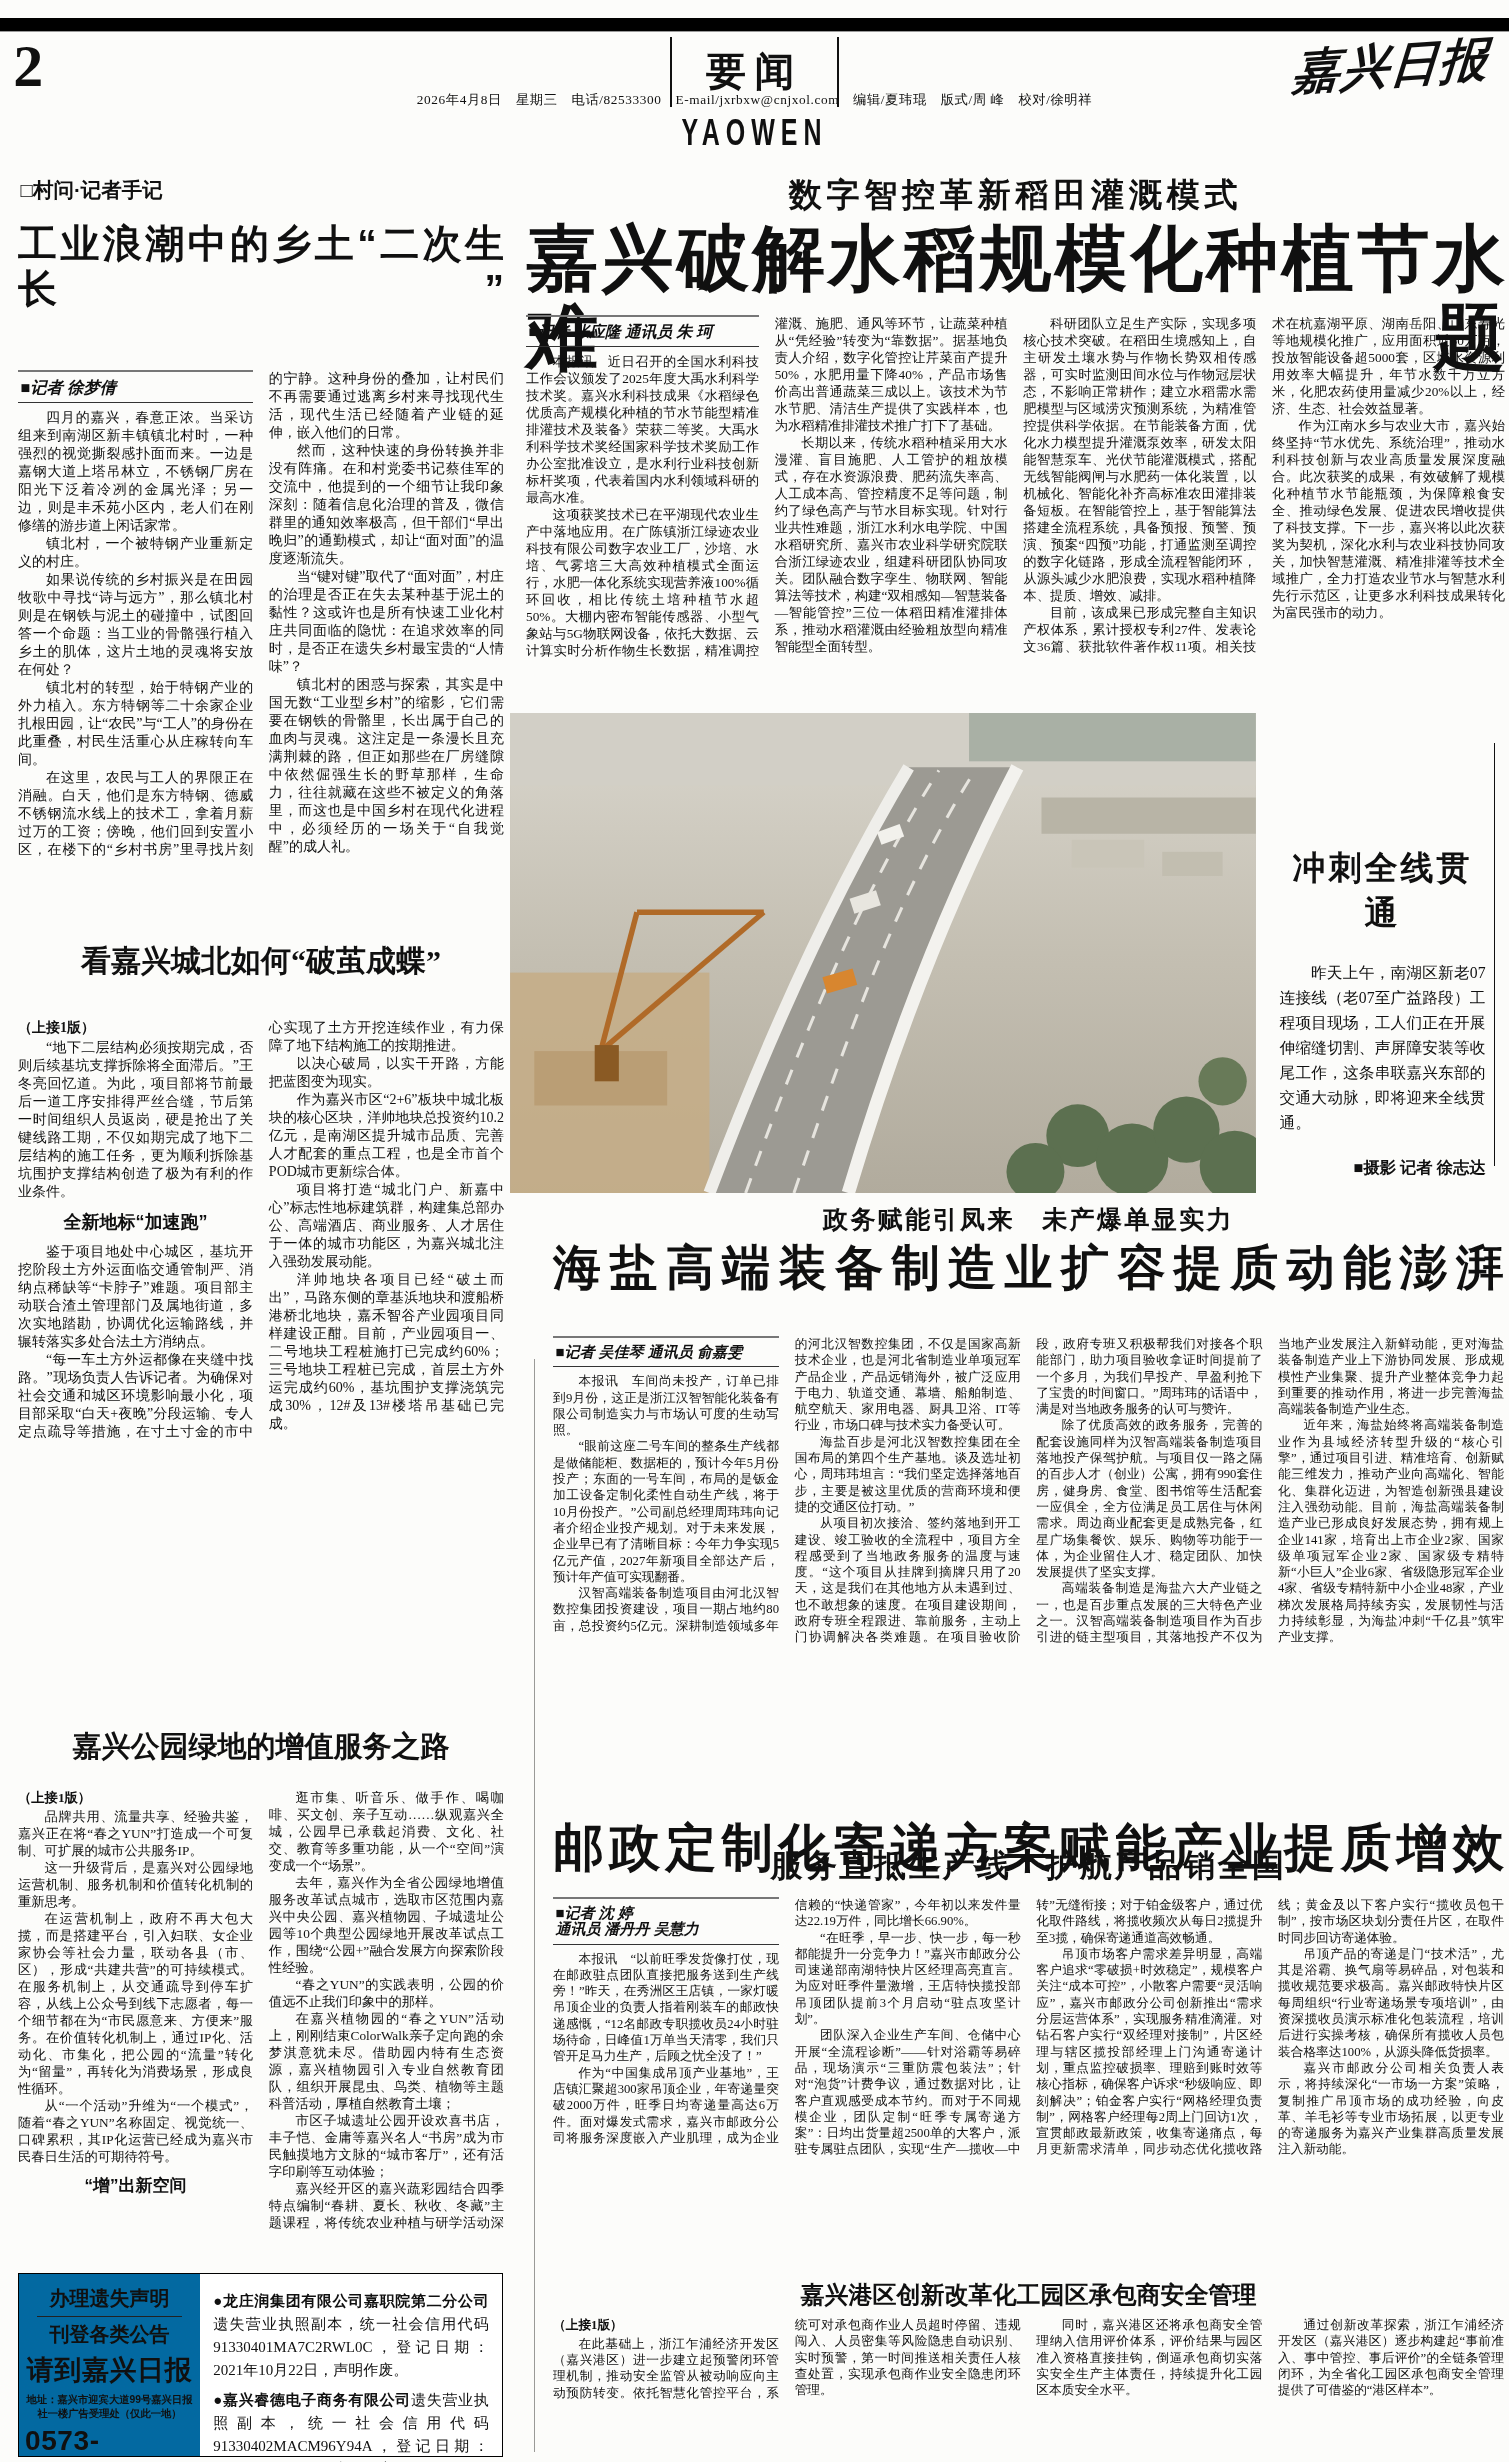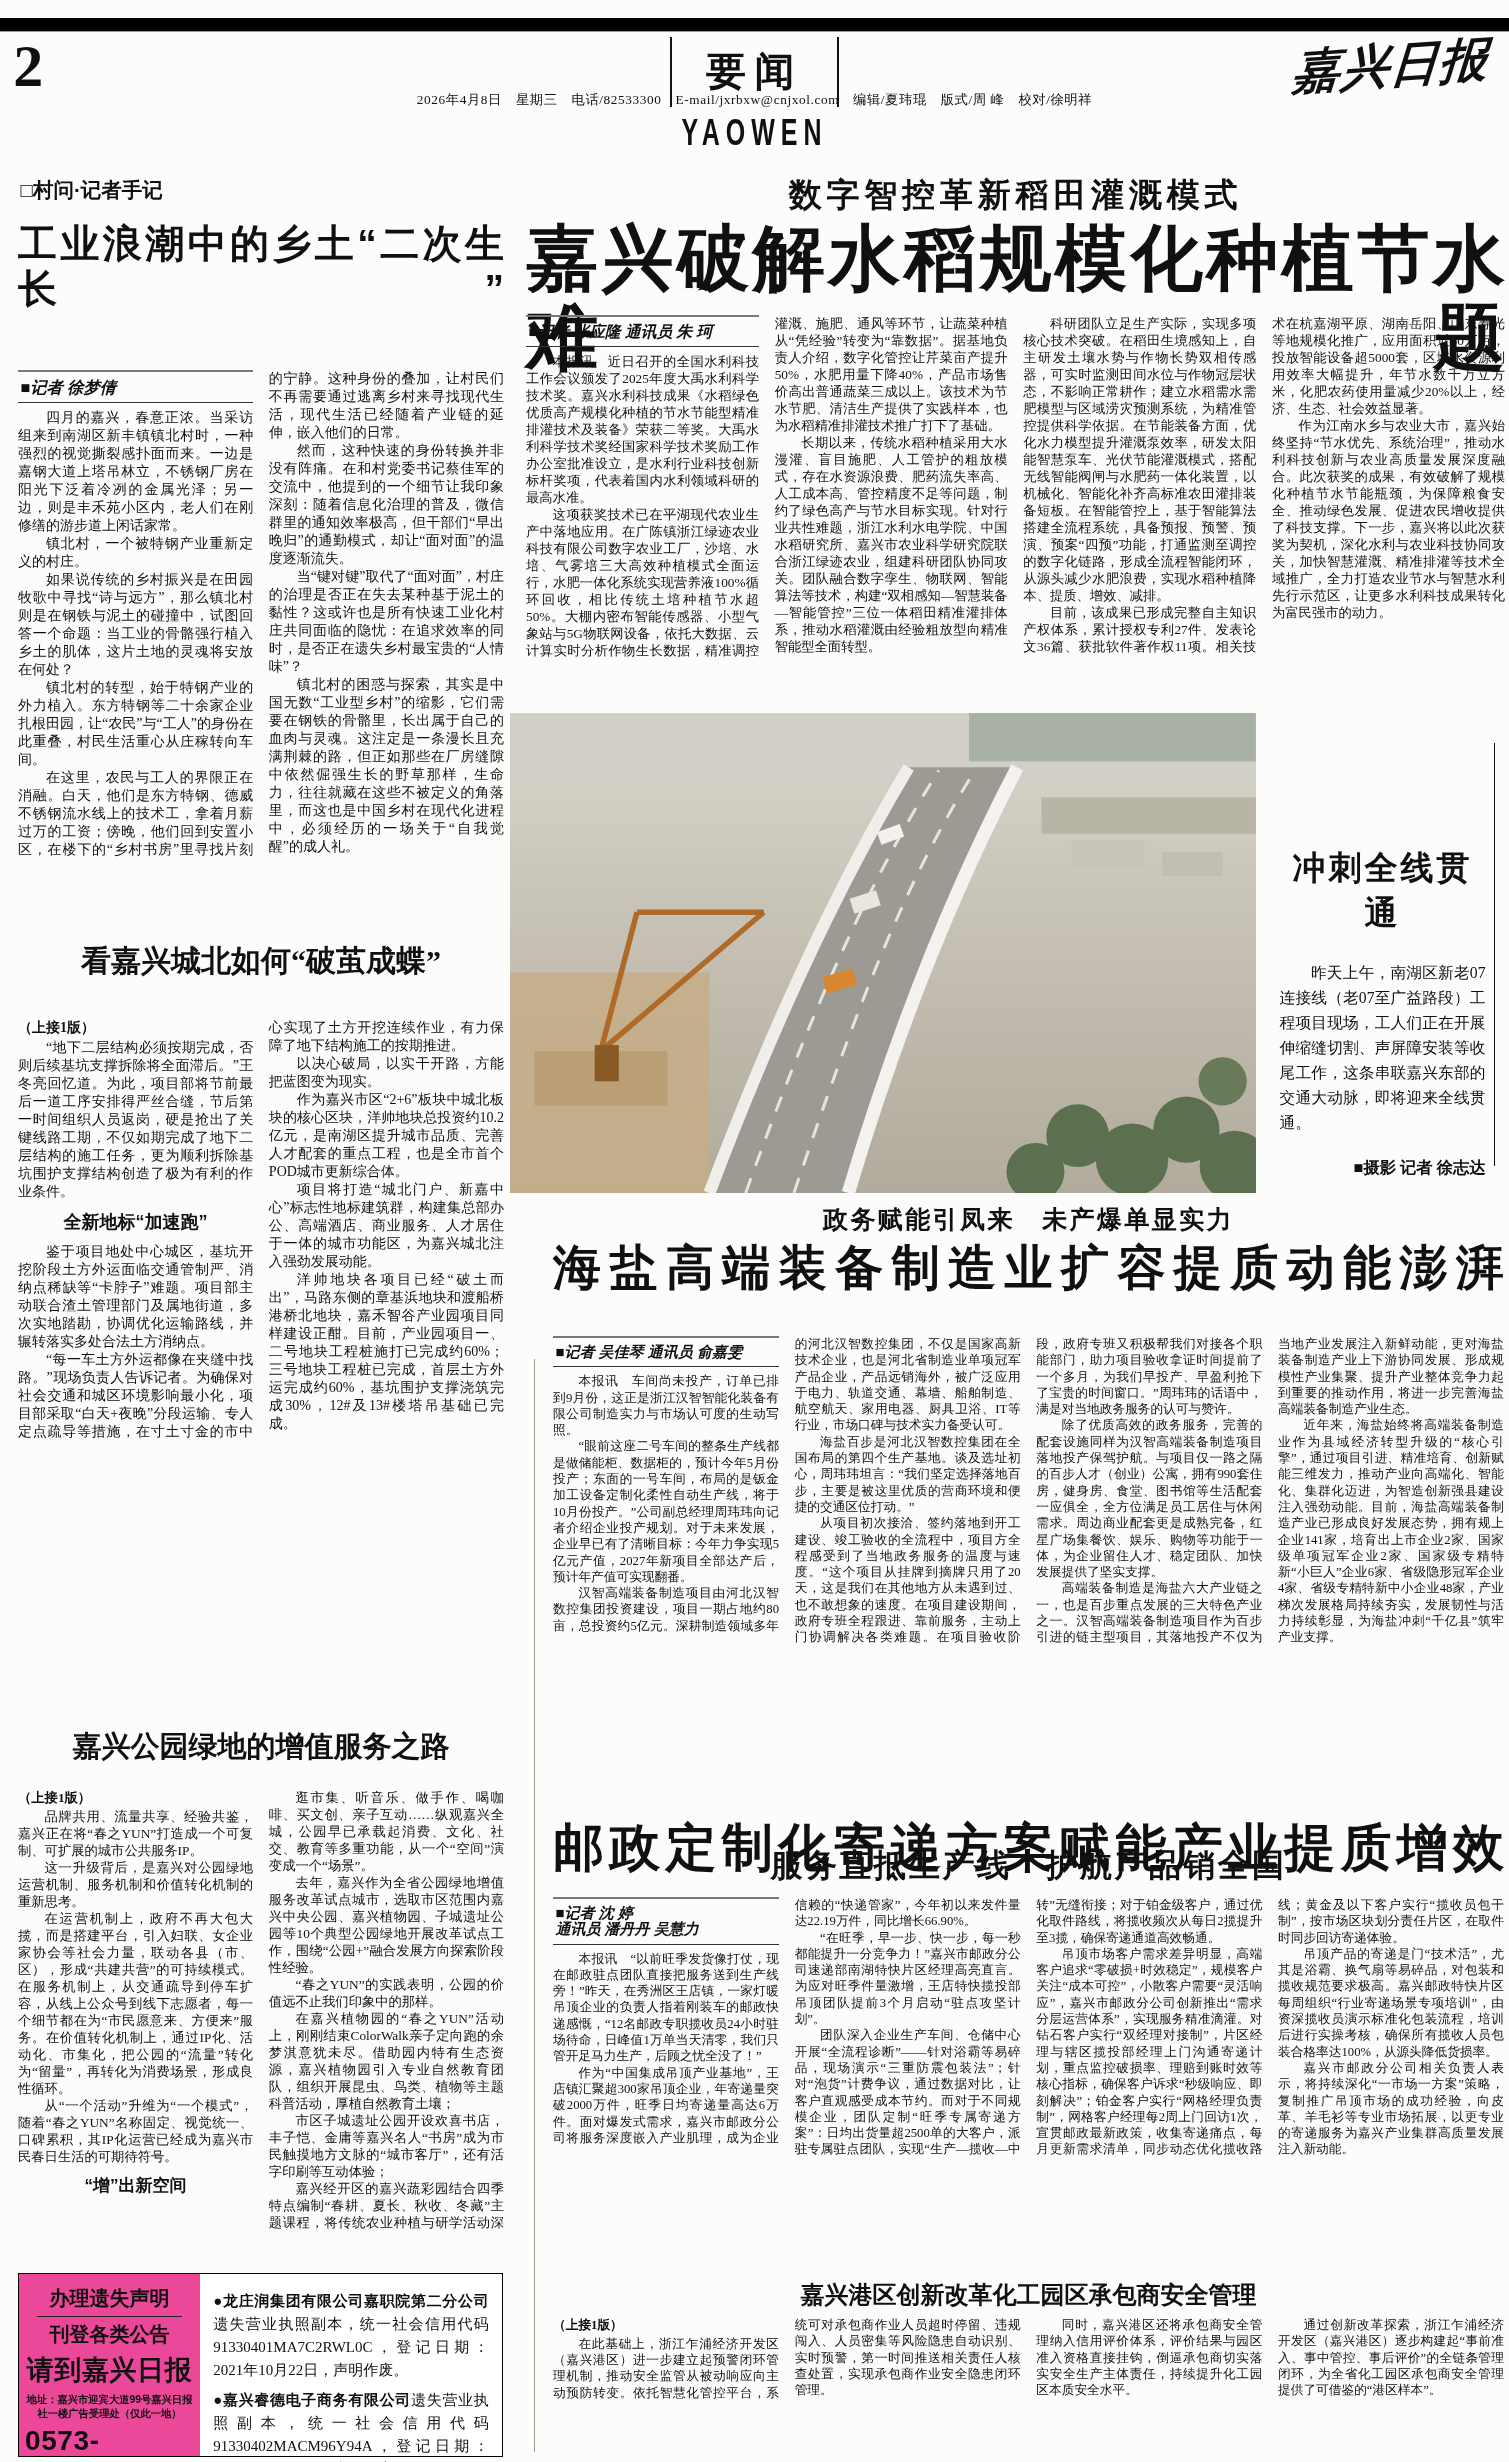--- a/index.html
+++ b/index.html
@@ -37,21 +37,21 @@
   .nb-body{left:18px;top:370px;width:486px;height:530px;font-size:14px;line-height:18px;}
   .nb-body .byline{font-size:16.3px;}
   .cb-title{left:18px;top:941px;width:486px;font-size:30px;font-weight:bold;}
   .cb-body{left:18px;top:1019px;width:486px;height:604px;font-size:14px;line-height:18px;}
   .cb-body .subhead{font-size:18px;}
   .pk-title{left:18px;top:1727px;width:486px;font-size:29px;font-weight:900;}
   .pk-body{left:18px;top:1789px;width:486px;height:446px;font-size:13.3px;line-height:17px;}
   .pk-body .subhead{font-size:17px;}
   
   .adbox{left:18px;top:2273px;width:483px;height:182px;border:1.8px solid #000;display:flex;background:#fff;}
-  .ad-grey{width:181px;background:#ec4899;display:flex;flex-direction:column;align-items:center;
+  .ad-grey{width:181px;background:#0369a1;display:flex;flex-direction:column;align-items:center;
            padding:11px 6px 4.8px 6px;box-sizing:border-box;}
   .ad-l1{font-size:20px;font-weight:900;padding-bottom:3.6px;border-bottom:1.2px solid #222;width:86%;text-align:center;}
   .ad-l2{font-size:20px;font-weight:900;margin-top:4.8px;}
   .ad-l3{font-size:27px;font-weight:900;margin-top:3.6px;letter-spacing:0.6px;}
   .ad-addr{font-size:10.3px;margin-top:4.8px;text-align:center;line-height:14.5px;font-weight:bold;}
   .ad-phone{font-size:28px;font-weight:900;margin-top:3.6px;letter-spacing:0.6px;}
   .ad-white{flex:1;padding:14.5px 13.3px;font-size:15px;line-height:23px;text-align:justify;box-sizing:border-box;}
   .ad-white p{margin:0 0 6px 0;}
   .ad-lead{font-weight:bold;font-family:"Liberation Sans","DejaVu Sans",sans-serif;}
   

